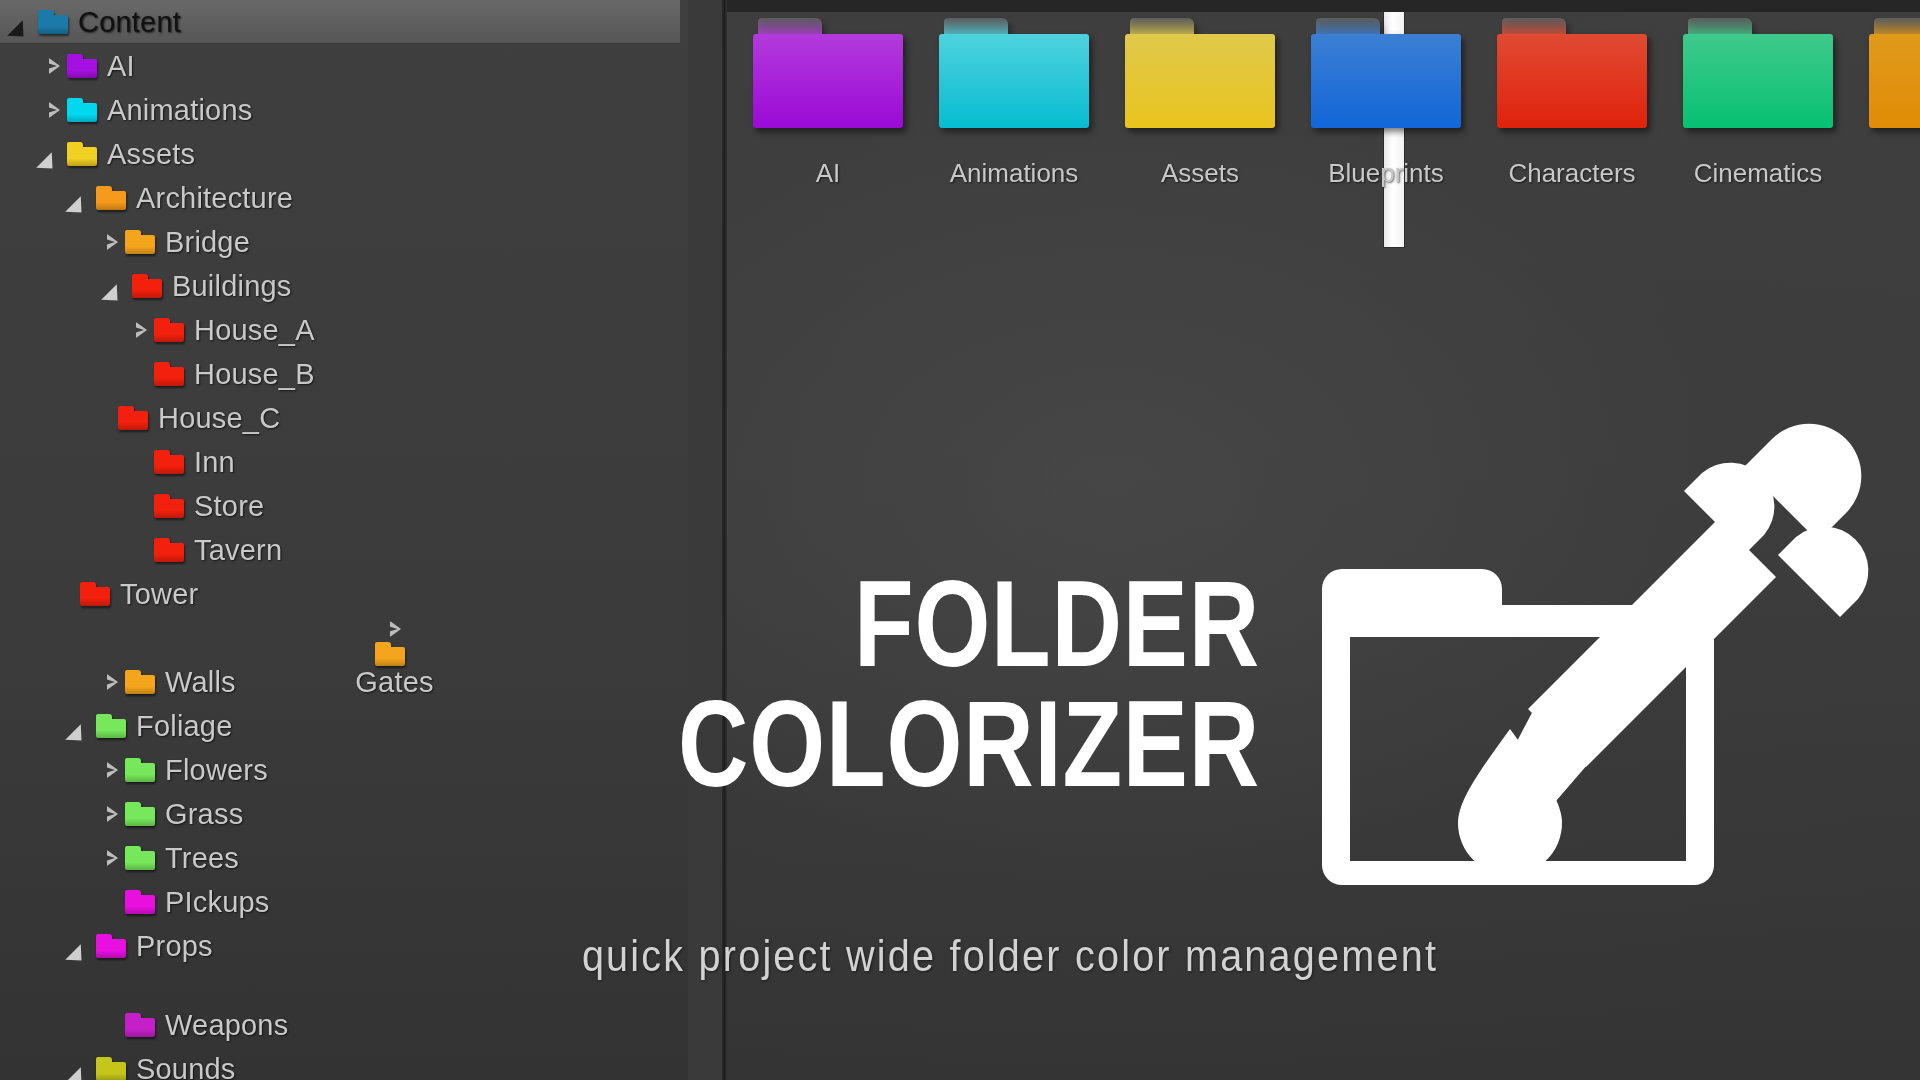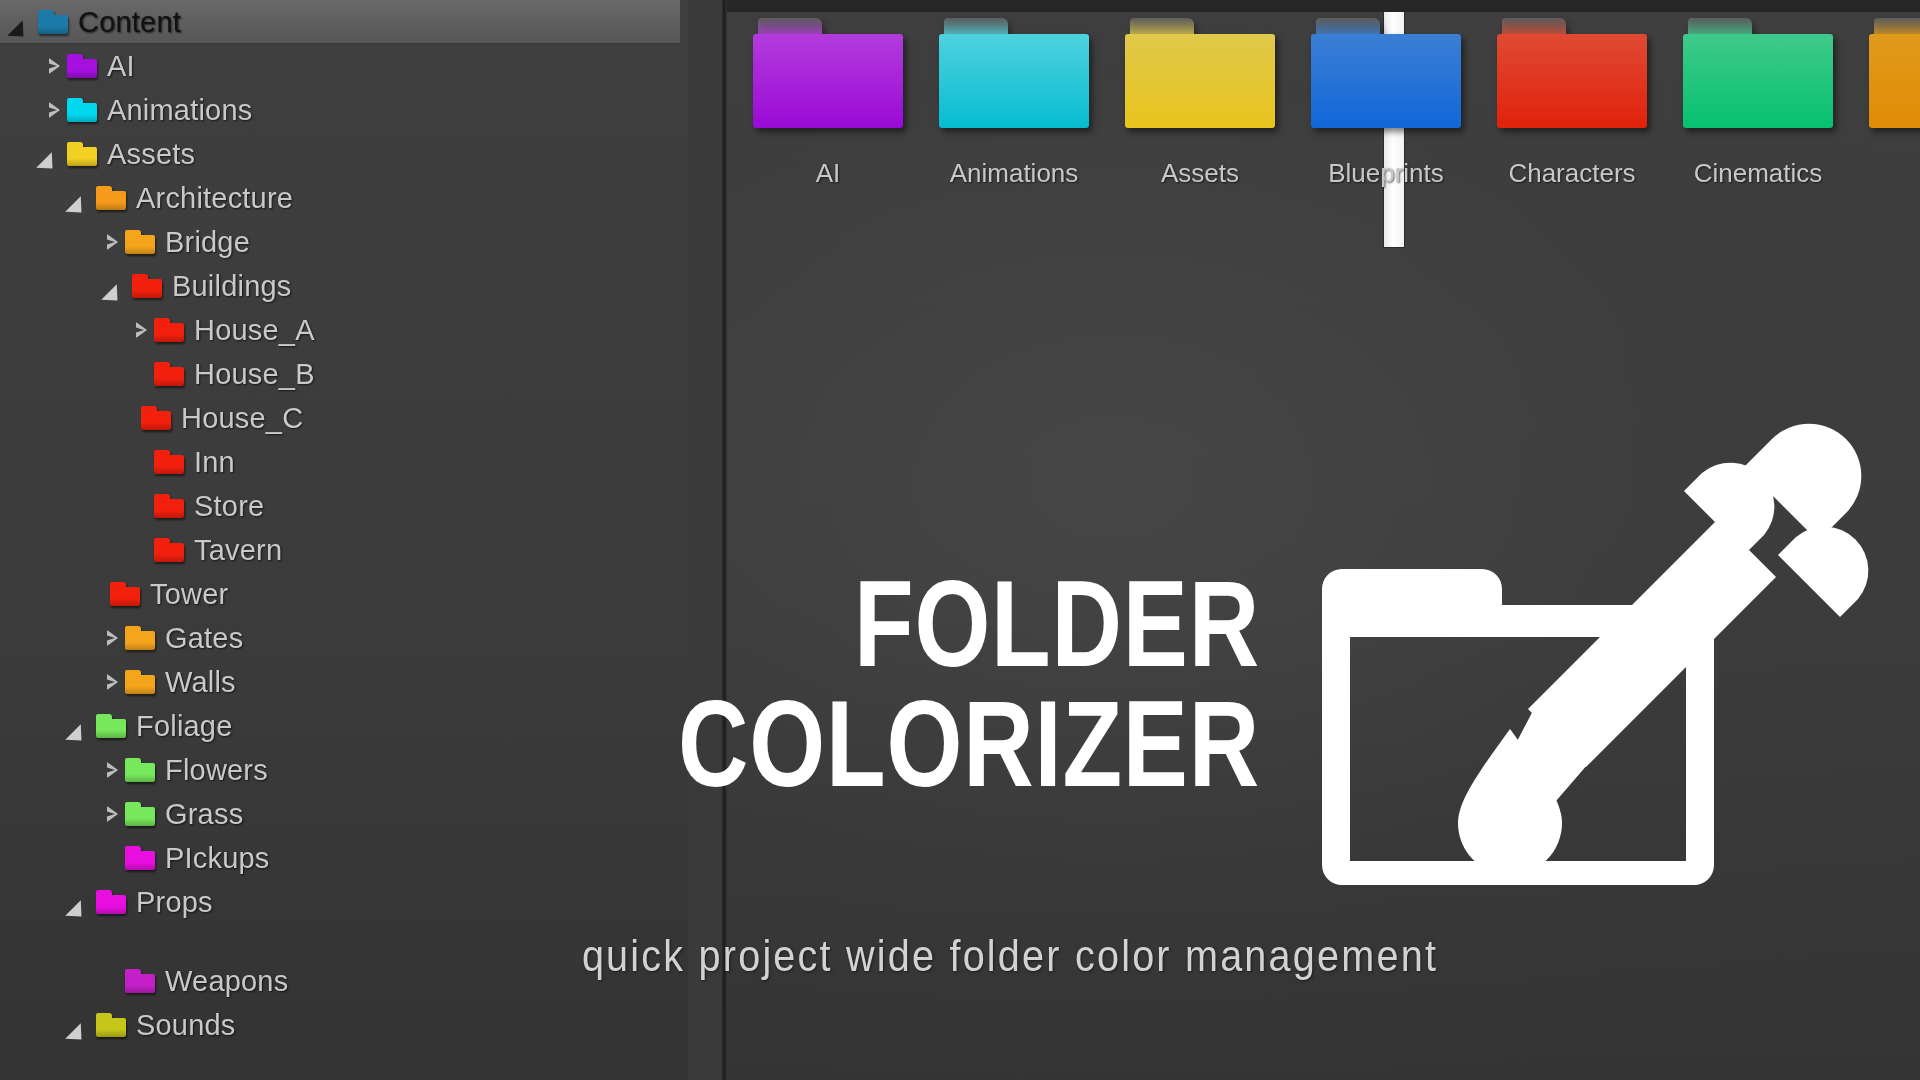--- a/index.html
+++ b/index.html
@@ -275,21 +275,21 @@
           <span class="row-label">House_A</span>
         </div>
         <div class="tree-row" style="padding-left: 128px;">
           <span class="arrow none"></span>
           <span class="folder-ico sm">
             <span class="tab" style="background: rgb(242, 32, 12);"></span>
             <span class="body" style="background: linear-gradient(rgb(242, 32, 12) 0%, rgb(242, 32, 12) 60%, rgba(0, 0, 0, 0.22)) rgb(242, 32, 12);"></span>
           </span>
           <span class="row-label">House_B</span>
         </div>
-        <div class="tree-row" style="padding-left: 115px;">
+        <div class="tree-row" style="padding-left: 92px;">
           <span class="arrow none"></span>
           <span class="folder-ico sm">
             <span class="tab" style="background: rgb(242, 32, 12);"></span>
             <span class="body" style="background: linear-gradient(rgb(242, 32, 12) 0%, rgb(242, 32, 12) 60%, rgba(0, 0, 0, 0.22)) rgb(242, 32, 12);"></span>
           </span>
           <span class="row-label">House_C</span>
         </div>
         <div class="tree-row" style="padding-left: 128px;">
           <span class="arrow none"></span>
           <span class="folder-ico sm">
@@ -307,29 +307,29 @@
           <span class="row-label">Store</span>
         </div>
         <div class="tree-row" style="padding-left: 128px;">
           <span class="arrow none"></span>
           <span class="folder-ico sm">
             <span class="tab" style="background: rgb(242, 32, 12);"></span>
             <span class="body" style="background: linear-gradient(rgb(242, 32, 12) 0%, rgb(242, 32, 12) 60%, rgba(0, 0, 0, 0.22)) rgb(242, 32, 12);"></span>
           </span>
           <span class="row-label">Tavern</span>
         </div>
-        <div class="tree-row" style="padding-left: 84px;">
+        <div class="tree-row" style="padding-left: 54px;">
           <span class="arrow none"></span>
           <span class="folder-ico sm">
             <span class="tab" style="background: rgb(242, 32, 12);"></span>
             <span class="body" style="background: linear-gradient(rgb(242, 32, 12) 0%, rgb(242, 32, 12) 60%, rgba(0, 0, 0, 0.22)) rgb(242, 32, 12);"></span>
           </span>
           <span class="row-label">Tower</span>
         </div>
-        <div class="tree-row" style="padding-left: 99px;">
+        <div class="tree-row" style="padding-left: 99px; flex-direction: column;">
           <span class="arrow collapsed"></span>
           <span class="folder-ico sm">
             <span class="tab" style="background: rgb(245, 165, 27);"></span>
             <span class="body" style="background: linear-gradient(rgb(245, 165, 27) 0%, rgb(245, 165, 27) 60%, rgba(0, 0, 0, 0.22)) rgb(245, 165, 27);"></span>
           </span>
           <span class="row-label">Gates</span>
         </div>
         <div class="tree-row" style="padding-left: 99px;">
           <span class="arrow collapsed"></span>
           <span class="folder-ico sm">
@@ -354,20 +354,28 @@
           </span>
           <span class="row-label">Flowers</span>
         </div>
         <div class="tree-row" style="padding-left: 99px;">
           <span class="arrow collapsed"></span>
           <span class="folder-ico sm">
             <span class="tab" style="background: rgb(119, 232, 92);"></span>
             <span class="body" style="background: linear-gradient(rgb(119, 232, 92) 0%, rgb(119, 232, 92) 60%, rgba(0, 0, 0, 0.22)) rgb(119, 232, 92);"></span>
           </span>
           <span class="row-label">Grass</span>
+        </div>
+        <div class="tree-row" style="padding-left: 99px;">
+          <span class="arrow collapsed"></span>
+          <span class="folder-ico sm">
+            <span class="tab" style="background: rgb(119, 232, 92);"></span>
+            <span class="body" style="background: linear-gradient(rgb(119, 232, 92) 0%, rgb(119, 232, 92) 60%, rgba(0, 0, 0, 0.22)) rgb(119, 232, 92);"></span>
+          </span>
+          <span class="row-label">Trees</span>
         </div>
         <div class="tree-row" style="padding-left: 99px;">
           <span class="arrow none"></span>
           <span class="folder-ico sm">
             <span class="tab" style="background: rgb(232, 15, 224);"></span>
             <span class="body" style="background: linear-gradient(rgb(232, 15, 224) 0%, rgb(232, 15, 224) 60%, rgba(0, 0, 0, 0.22)) rgb(232, 15, 224);"></span>
           </span>
           <span class="row-label">PIckups</span>
         </div>
         <div class="tree-row" style="padding-left: 70px;">

